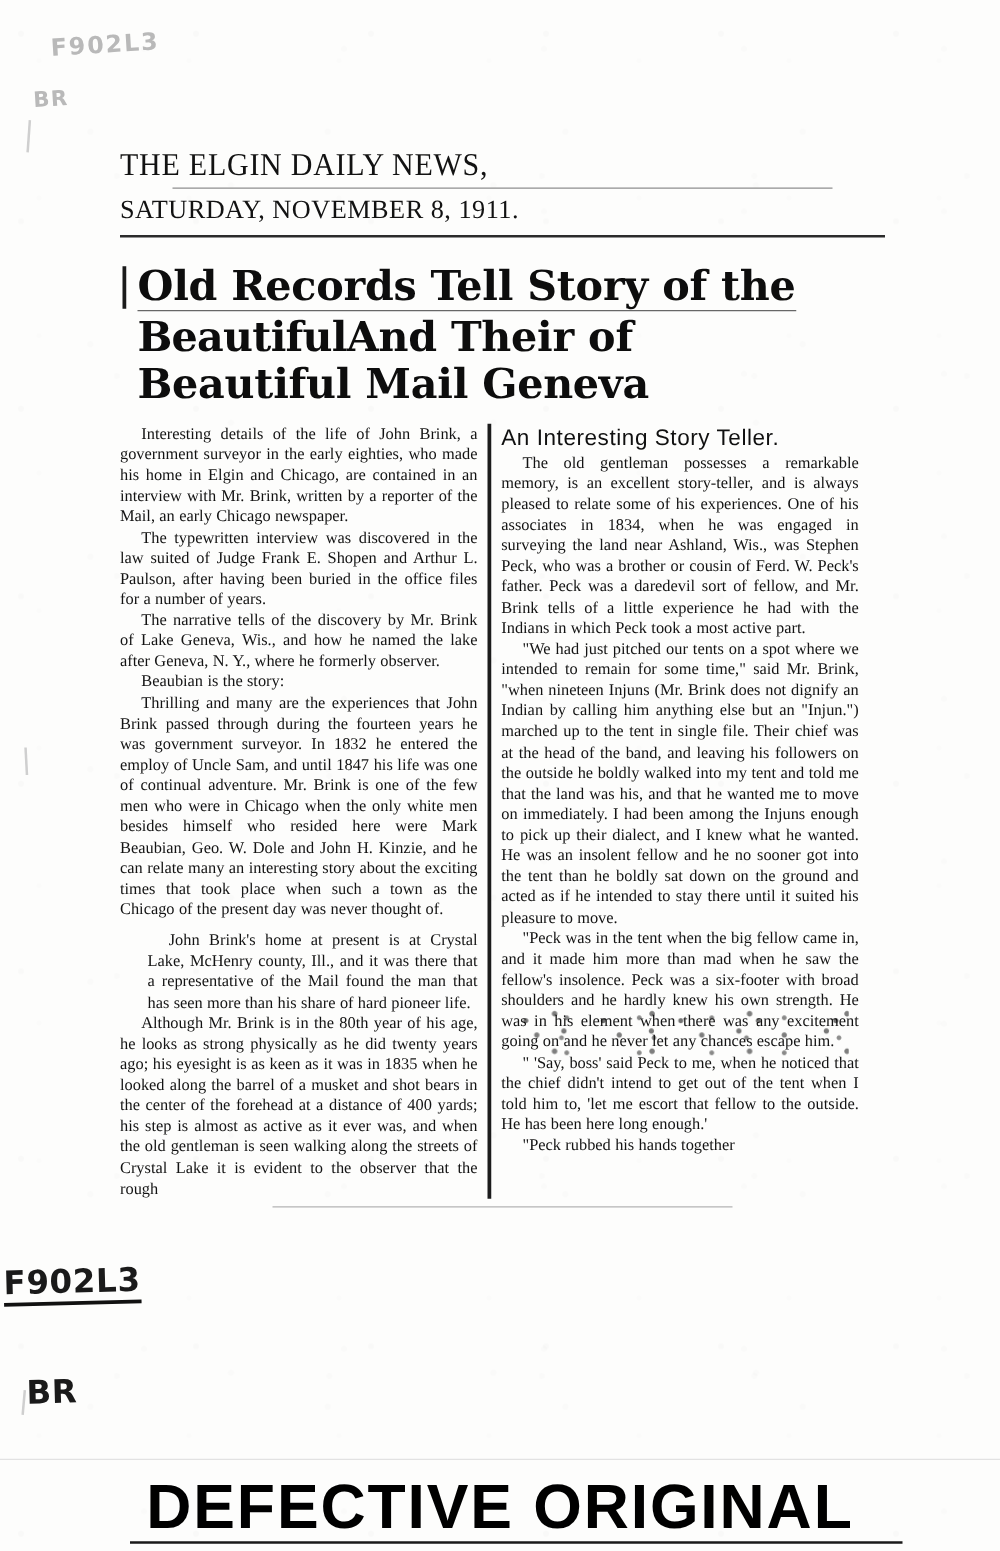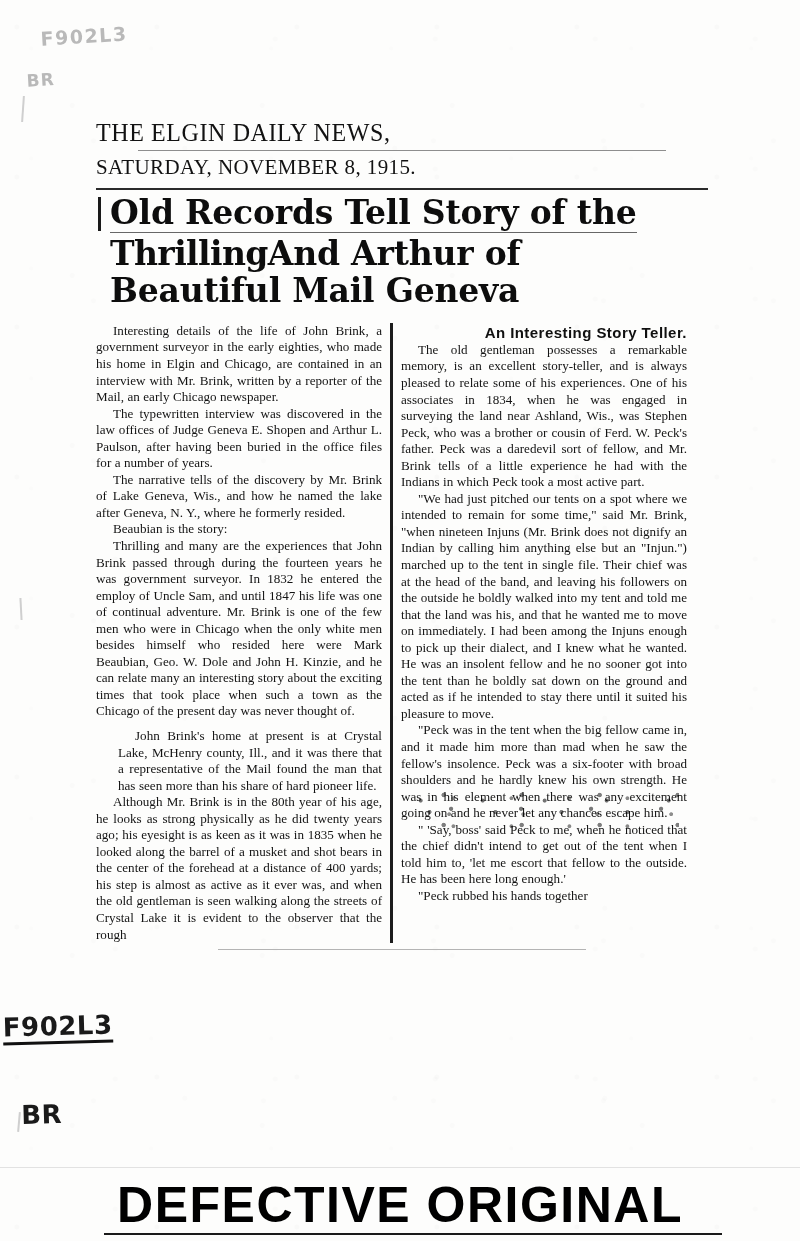--- a/index.html
+++ b/index.html
@@ -125,21 +125,21 @@
   }
   #masthead-rule-2 {
     height: 2px;
     background: #2b2b2b;
     margin: 8px 0 0 0;
     width: 100%;
   }
 
   
   #headline {
-    margin-top: 5px;
+    margin-top: 21px;
     position: relative;
     padding-left: 14px;
   }
   #headline-edge-rule {
     position: absolute;
     left: 2px;
     top: 2px;
     width: 3px;
     height: 34px;
     background: #1a1a1a;
@@ -189,23 +189,23 @@
     text-indent: 17px;
     color: #131313;
     word-spacing: .2px;
     hyphens: manual;
   }
   .news-para + .news-para { margin-top: 0; }
   .para-gap { margin-top: 8px !important; margin-left: 22px; }
 
   .subhead {
     font-family: "Liberation Sans", sans-serif;
-    font-weight: 700;
-    font-size: 15px;
-    text-align: right;
+    font-weight: 400;
+    font-size: 18px;
+    text-align: left;
     letter-spacing: .45px;
     margin: 1px 0 1px 0;
     color: #101010;
   }
 
   
   .defect-smudge {
     position: absolute;
     left: 6px;
     top: 466px;
@@ -283,41 +283,41 @@
   <div class="hand-mark" id="callnumber-block">
     <span class="cn-top">F902L3</span>
     <span class="cn-bot">BR</span>
   </div>
 
   <div id="clipping">
 
     <div id="masthead">
       <div id="paper-name">THE ELGIN DAILY NEWS,</div>
       <div id="masthead-rule"></div>
-      <div id="issue-date">SATURDAY, NOVEMBER 8, 1915.</div>
+      <div id="issue-date">SATURDAY, NOVEMBER 8, 1911.</div>
       <div id="masthead-rule-2"></div>
     </div>
 
     <div id="headline">
       <div id="headline-edge-rule"></div>
       <div class="headline-line">
         <span id="headline-line-1">Old Records Tell Story of the</span>
       </div>
       <div class="headline-line" id="headline-line-2">
-        <span class="hl-lead">Thrilling</span><span>And Arthur of</span>
+        <span class="hl-lead">Beautiful</span><span>And Their of</span>
       </div>
       <div class="headline-line" id="headline-line-3">Beautiful Mail Geneva</div>
     </div>
 
     <div id="body-columns">
 
       <div class="news-column">
         <p class="news-para">Interesting details of the life of John Brink, a government surveyor in the early eighties, who made his home in Elgin and Chicago, are contained in an interview with Mr. Brink, written by a reporter of the Mail, an early Chicago newspaper.</p>
-        <p class="news-para">The typewritten interview was discovered in the law offices of Judge Geneva E. Shopen and Arthur L. Paulson, after having been buried in the office files for a number of years.</p>
-        <p class="news-para">The narrative tells of the discovery by Mr. Brink of Lake Geneva, Wis., and how he named the lake after Geneva, N. Y., where he formerly resided.</p>
+        <p class="news-para">The typewritten interview was discovered in the law suited of Judge Frank E. Shopen and Arthur L. Paulson, after having been buried in the office files for a number of years.</p>
+        <p class="news-para">The narrative tells of the discovery by Mr. Brink of Lake Geneva, Wis., and how he named the lake after Geneva, N. Y., where he formerly observer.</p>
         <p class="news-para">Beaubian is the story:</p>
         <p class="news-para">Thrilling and many are the experiences that John Brink passed through during the fourteen years he was government surveyor. In 1832 he entered the employ of Uncle Sam, and until 1847 his life was one of continual adventure. Mr. Brink is one of the few men who were in Chicago when the only white men besides himself who resided here were Mark Beaubian, Geo. W. Dole and John H. Kinzie, and he can relate many an interesting story about the exciting times that took place when such a town as the Chicago of the present day was never thought of.</p>
         <p class="news-para para-gap">John Brink's home at present is at Crystal Lake, McHenry county, Ill., and it was there that a representative of the Mail found the man that has seen more than his share of hard pioneer life.</p>
         <p class="news-para">Although Mr. Brink is in the 80th year of his age, he looks as strong physically as he did twenty years ago; his eyesight is as keen as it was in 1835 when he looked along the barrel of a musket and shot bears in the center of the forehead at a distance of 400 yards; his step is almost as active as it ever was, and when the old gentleman is seen walking along the streets of Crystal Lake it is evident to the observer that the rough</p>
       </div>
 
       <div id="column-rule"></div>
 
       <div class="news-column">
         <div class="subhead">An Interesting Story Teller.</div>

